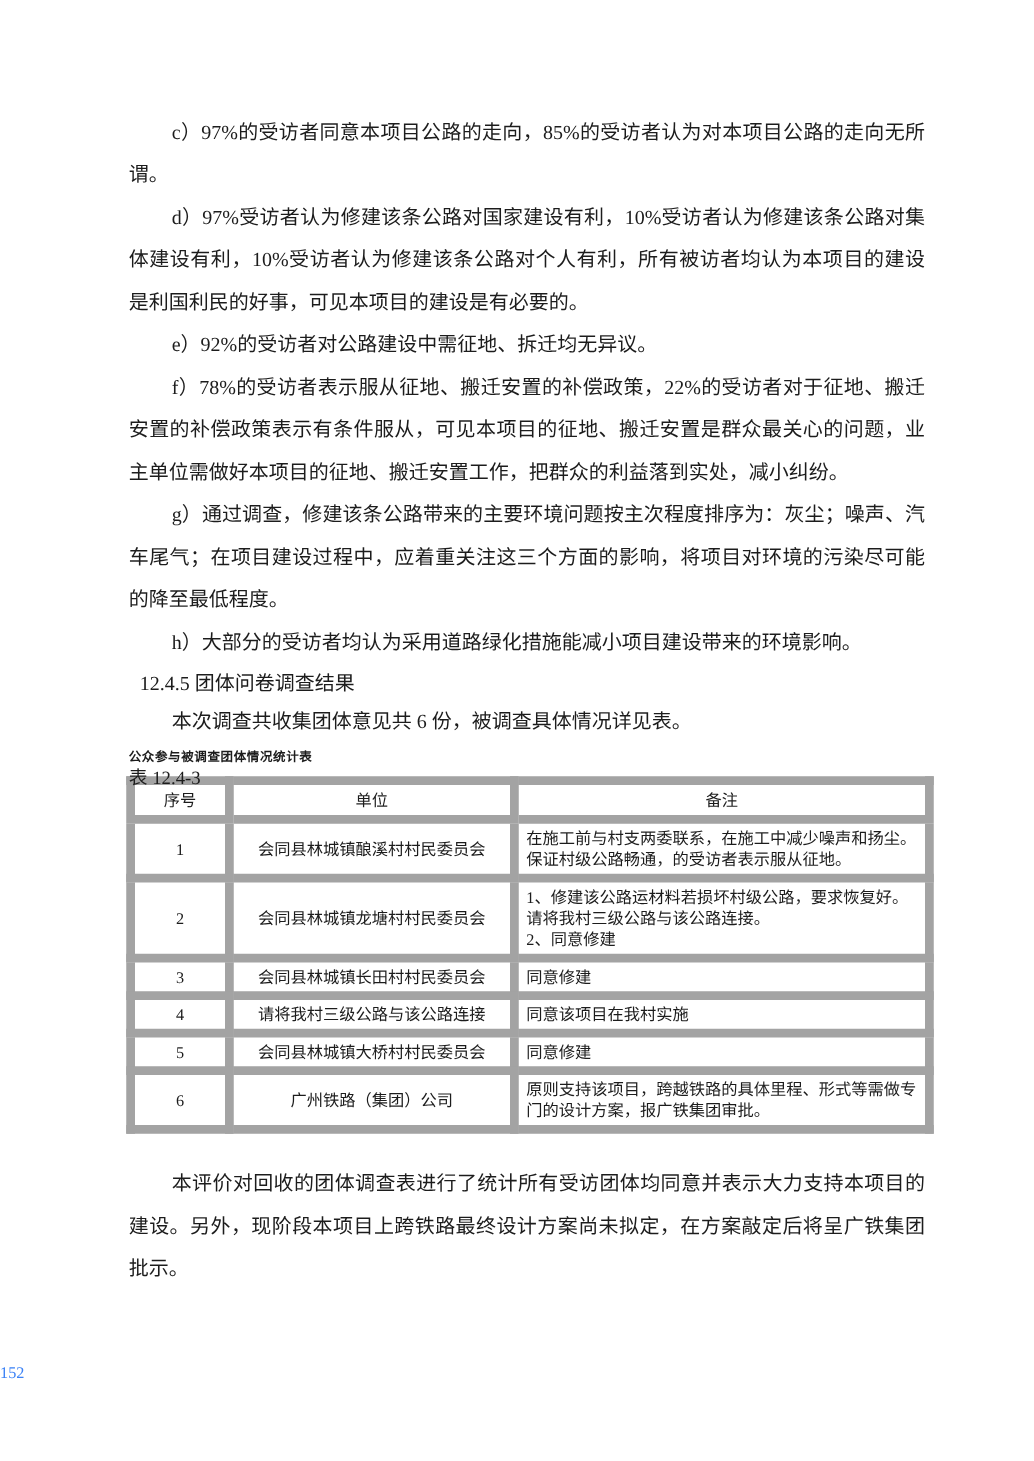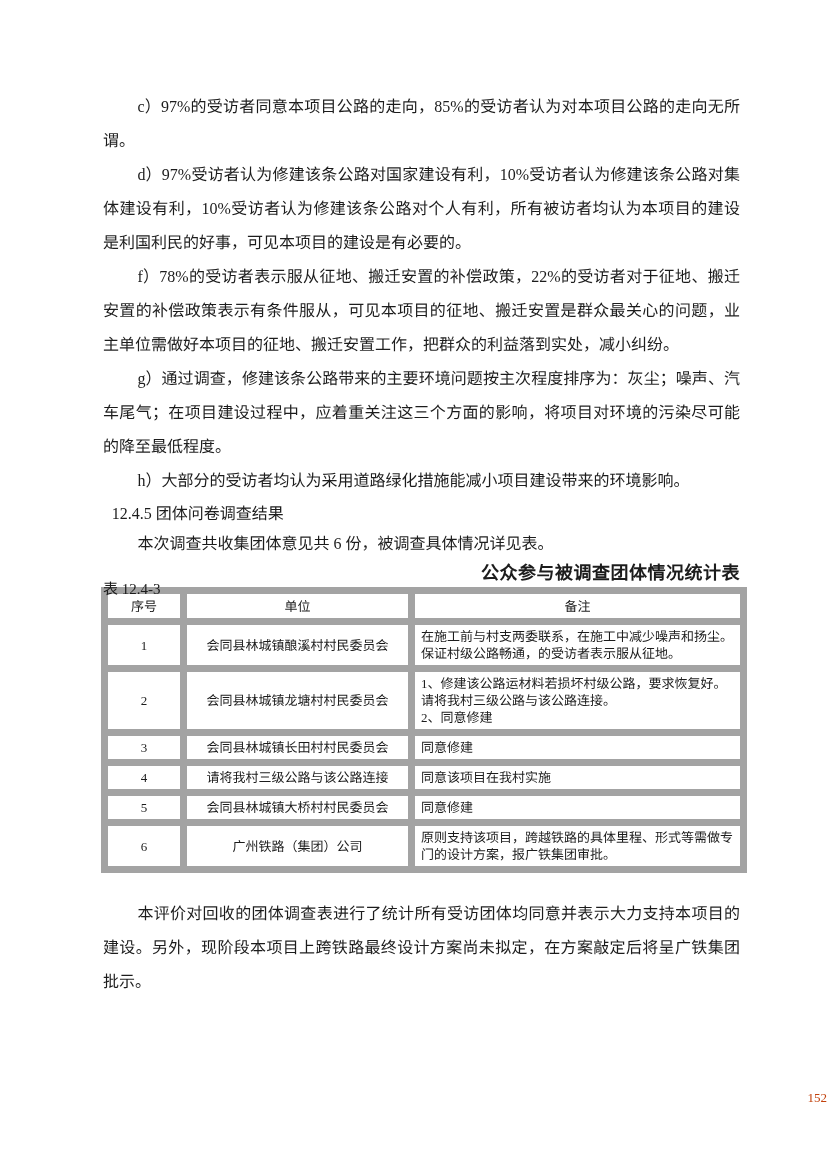--- a/index.html
+++ b/index.html
@@ -52,24 +52,24 @@
     left: 0;
     top: 16px;
     font-size: 15px;
     line-height: 22px;
   }
   .table-title {
     position: absolute;
     left: 0;
     right: 0;
     top: 0;
-    text-align: right;
+    text-align: left;
     font-family: "Liberation Sans", "DejaVu Sans", sans-serif;
     font-weight: bold;
-    font-size: 18px;
+    font-size: 10px;
     line-height: 22px;
     letter-spacing: 0.5px;
   }
   table.survey {
     width: 639px;
     margin-left: -2px;
     border-collapse: collapse;
     table-layout: fixed;
   }
   table.survey th,
@@ -96,32 +96,33 @@
     padding-right: 8px;
   }
   .closing {
     margin-top: 24px;
   }
   .page-number {
     position: absolute;
     top: 1090px;
     left: 0;
     width: 827px;
-    text-align: right;
+    text-align: left;
     font-size: 13px;
-    color: #c2410c;
+    color: #3b82f6;
   }
 </style>
 </head>
 <body>
 
 <div class="content">
 
   <p class="body-para">c）97%的受访者同意本项目公路的走向，85%的受访者认为对本项目公路的走向无所谓。</p>
   <p class="body-para">d）97%受访者认为修建该条公路对国家建设有利，10%受访者认为修建该条公路对集体建设有利，10%受访者认为修建该条公路对个人有利，所有被访者均认为本项目的建设是利国利民的好事，可见本项目的建设是有必要的。</p>
+  <p class="body-para">e）92%的受访者对公路建设中需征地、拆迁均无异议。</p>
   <p class="body-para">f）78%的受访者表示服从征地、搬迁安置的补偿政策，22%的受访者对于征地、搬迁安置的补偿政策表示有条件服从，可见本项目的征地、搬迁安置是群众最关心的问题，业主单位需做好本项目的征地、搬迁安置工作，把群众的利益落到实处，减小纠纷。</p>
   <p class="body-para">g）通过调查，修建该条公路带来的主要环境问题按主次程度排序为：灰尘；噪声、汽车尾气；在项目建设过程中，应着重关注这三个方面的影响，将项目对环境的污染尽可能的降至最低程度。</p>
   <p class="body-para">h）大部分的受访者均认为采用道路绿化措施能减小项目建设带来的环境影响。</p>
 
   <h3 class="section-heading">12.4.5 团体问卷调查结果</h3>
   <p class="section-intro">本次调查共收集团体意见共 6 份，被调查具体情况详见表。</p>
 
   <div class="table-caption">
     <span class="table-label">表 12.4-3</span>
     <span class="table-title">公众参与被调查团体情况统计表</span>

